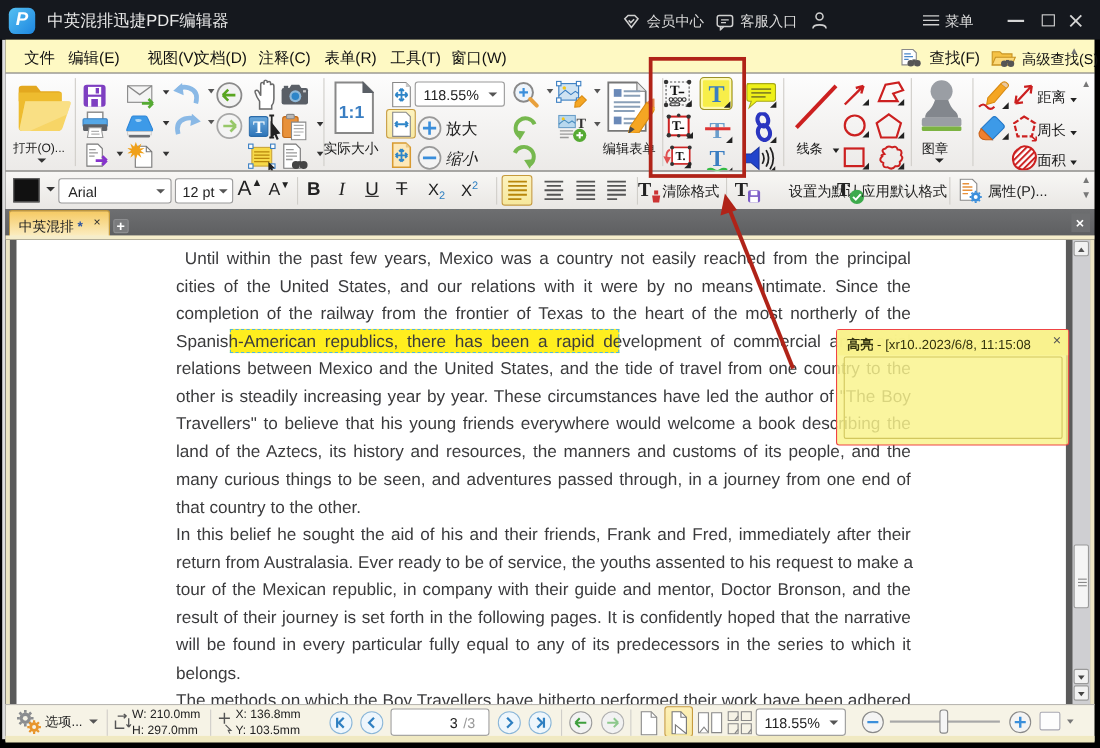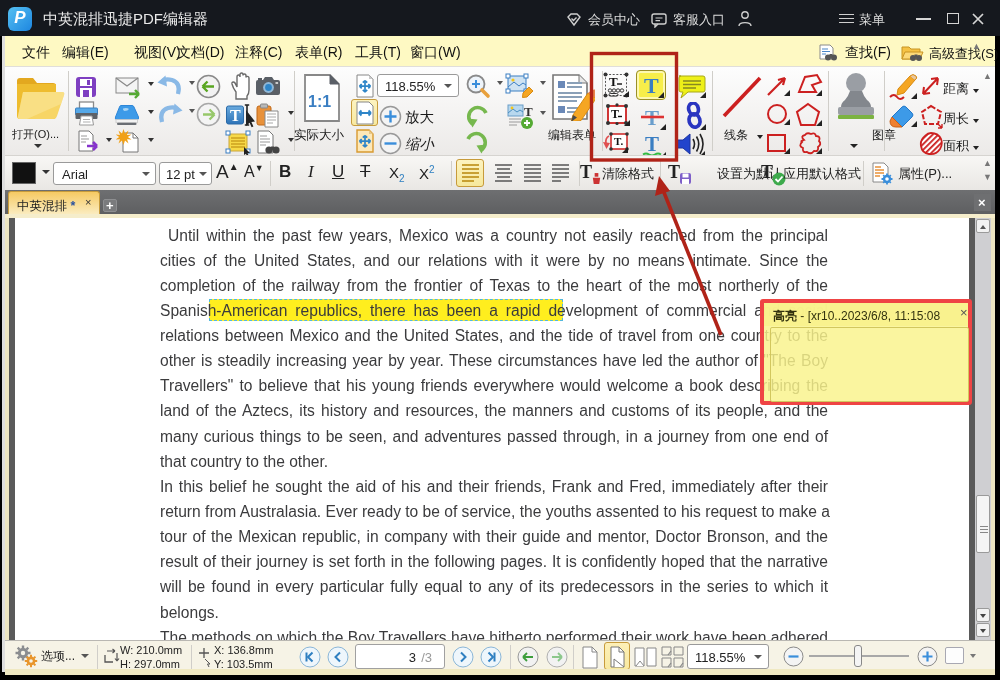--- a/index.html
+++ b/index.html
@@ -418,21 +418,21 @@
     <path d="M8 8 Q4 4 9 3 Q11 0 15 2 Q19 0 20 4 Q25 4 23 9 Q26 12 22 15 Q23 20 18 19 Q15 23 11 20 Q6 21 7 16 Q2 14 6 10 Q4 9 8 8 Z" fill="none" stroke="#cc2020" stroke-width="1.8" transform="translate(1,2)"></path>
     <path d="M24 27 L30 27 L30 21 Z" fill="#222" transform="translate(-3,-3)"></path>
   </svg>
   <div class="sep-v" style="left:823px; top:4px; height:80px;"></div>
   <svg class="abs" style="left:828px; top:4px;" width="46" height="52" viewBox="0 0 46 52">
     <ellipse cx="23" cy="12" rx="10" ry="10" fill="#9a9ea4"></ellipse>
     <path d="M17 20 Q15 26 12 29 Q8 32 8 36 H38 Q38 32 34 29 Q31 26 29 20 Z" fill="#83878d"></path>
     <rect x="5" y="36" width="36" height="8" rx="2" fill="#9a9ea4"></rect>
     <rect x="5" y="44" width="36" height="4" rx="1" fill="#7cb342"></rect>
   </svg>
-  <div class="icon-label" style="left:867px; top:60px; font-size:12px;">图章</div>
+  <div class="icon-label" style="left:833px; top:60px; font-size:12px;">图章</div>
   <div class="caret" style="left:845px; top:77px; border-top-color:#222;"></div>
   <div class="sep-v" style="left:879px; top:4px; height:80px;"></div>
   <svg class="abs" style="left:883px; top:6px;" width="30" height="28" viewBox="0 0 30 28">
     <path d="M10 16 L22 3 L27 7 L16 20 L9 22 Z" fill="#f5a623" stroke="#d88a10"></path>
     <path d="M22 3 Q25 0 28 3 Q30 5 27 7" fill="#e8c8a0" stroke="#d88a10"></path>
     <path d="M2 24 Q6 20 9 24 Q12 28 16 24" fill="none" stroke="#cc2020" stroke-width="2"></path>
     <path d="M24 28 L30 28 L30 22 Z" fill="#222" transform="translate(-1,-2)"></path>
   </svg>
   <svg class="abs" style="left:883px; top:36px;" width="30" height="26" viewBox="0 0 30 26">
     <path d="M4 14 L14 4 Q16 2 18 4 L24 10 Q26 12 24 14 L14 24 Z" fill="#3d9ae8" stroke="#2478c8"></path>
@@ -575,21 +575,21 @@
     <div class="lnl">that country to the other.</div>
     <div class="ln">In this belief he sought the aid of his and their friends, Frank and Fred, immediately after their</div>
     <div class="ln">return from Australasia. Ever ready to be of service, the youths assented to his request to make a</div>
     <div class="ln">tour of the Mexican republic, in company with their guide and mentor, Doctor Bronson, and the</div>
     <div class="ln">result of their journey is set forth in the following pages. It is confidently hoped that the narrative</div>
     <div class="ln">will be found in every particular fully equal to any of its predecessors in the series to which it</div>
     <div class="lnl">belongs.</div>
     <div class="ln">The methods on which the Boy Travellers have hitherto performed their work have been adhered</div>
   </div>
   <div id="note" class="abs" style="left:755px; top:81px; width:212px; height:106px;
-    background:rgba(249,243,140,0.83); border:4px solid #ef4444; border-radius:3px;">
+    background:rgba(249,243,140,0.83); border:1px solid #ef4444; border-radius:3px;">
     <div class="abs" style="left:0; top:0; width:100%; height:23px; background:rgba(248,242,140,0.9);"></div>
     <div class="abs" style="left:9px; top:5px; font-size:12px; color:#33330f; white-space:nowrap;"><b>高亮</b> - [xr10..2023/6/8, 11:15:08</div>
     <div class="abs" style="left:196px; top:2px; font-size:13px; color:#555;">×</div>
     <div class="abs" style="left:6px; top:24px; width:199px; height:75px; border:1px solid #d2c75e; border-radius:2px;"></div>
   </div>
   <div class="abs" style="left:986px; top:0; width:4px; height:422px; background:#ece5c2;"></div>
   <div id="vscroll" class="abs" style="left:970px; top:0; width:16px; height:422px; background:#cfcfd2;">
     <div class="abs" style="left:1px; top:1px; width:14px; height:14px; background:#f2f2f2; border:1px solid #9a9a9a; border-radius:2px;">
       <div class="caret" style="left:3px; top:5px; border-top:none; border-bottom:4px solid #555; border-left:3px solid transparent; border-right:3px solid transparent;"></div>
     </div>

